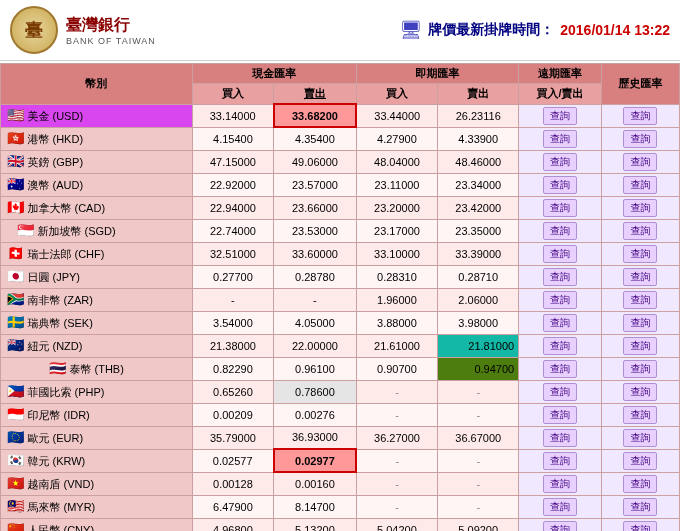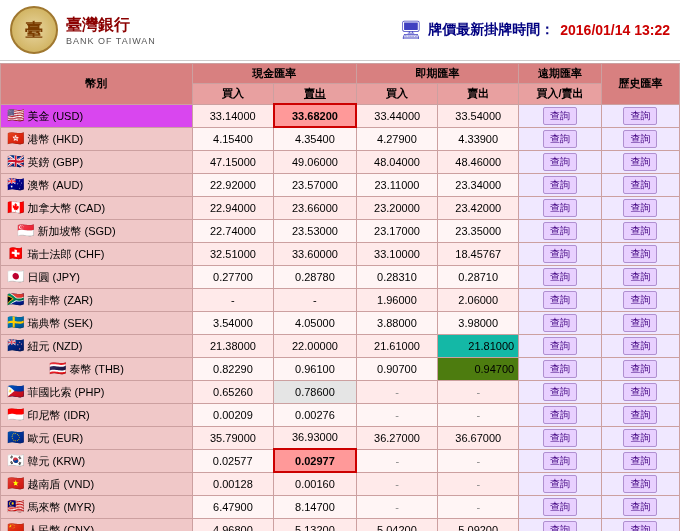--- a/index.html
+++ b/index.html
@@ -157,21 +157,21 @@
       <th class="sub-header">賣出</th>
       <th class="sub-header">買入/賣出</th>
     </tr>
   </thead>
   <tbody id="table-body">
   <tr class="currency-row">
         <td class="col-currency" style="background: #d946ef;"><span style="font-size:14px;margin-right:3px;">🇺🇸</span><span>美金 (USD)</span></td>
         <td class="rate-cell" style="background: rgb(255, 234, 234);">33.14000</td>
         <td class="highlighted" style="border: 2px solid rgb(204, 0, 0);">33.68200</td>
         <td class="rate-cell" style="background: rgb(255, 234, 234);">33.44000</td>
-        <td class="rate-cell" style="background: rgb(255, 234, 234);">33.54000</td>
+        <td class="rate-cell" style="background: rgb(255, 234, 234);">26.23116</td>
         <td style="background: rgb(240, 232, 255);"><button class="query-btn">查詢</button></td>
         <td style="background: rgb(240, 232, 255);"><button class="query-btn">查詢</button></td>
       </tr>
       <tr class="currency-row">
         <td class="col-currency" style="background: rgb(240, 200, 200);"><span style="font-size:14px;margin-right:3px;">🇭🇰</span><span>港幣 (HKD)</span></td>
         <td class="rate-cell" style="background: rgb(255, 245, 245);">4.15400</td>
         <td class="rate-cell" style="background: rgb(255, 245, 245);">4.35400</td>
         <td class="rate-cell" style="background: rgb(255, 245, 245);">4.27900</td>
         <td class="rate-cell" style="background: rgb(255, 245, 245);">4.33900</td>
         <td style="background: rgb(240, 232, 255);"><button class="query-btn">查詢</button></td>
@@ -211,21 +211,21 @@
         <td class="rate-cell" style="background: rgb(255, 245, 245);">23.17000</td>
         <td class="rate-cell" style="background: rgb(255, 245, 245);">23.35000</td>
         <td style="background: rgb(240, 232, 255);"><button class="query-btn">查詢</button></td>
         <td style="background: rgb(240, 232, 255);"><button class="query-btn">查詢</button></td>
       </tr>
       <tr class="currency-row">
         <td class="col-currency" style="background: rgb(240, 200, 200);"><span style="font-size:14px;margin-right:3px;">🇨🇭</span><span>瑞士法郎 (CHF)</span></td>
         <td class="rate-cell" style="background: rgb(255, 234, 234);">32.51000</td>
         <td class="rate-cell" style="background: rgb(255, 234, 234);">33.60000</td>
         <td class="rate-cell" style="background: rgb(255, 234, 234);">33.10000</td>
-        <td class="rate-cell" style="background: rgb(255, 234, 234);">18.45767</td>
+        <td class="rate-cell" style="background: rgb(255, 234, 234);">33.39000</td>
         <td style="background: rgb(240, 232, 255);"><button class="query-btn">查詢</button></td>
         <td style="background: rgb(240, 232, 255);"><button class="query-btn">查詢</button></td>
       </tr>
       <tr class="currency-row">
         <td class="col-currency" style="background: rgb(240, 200, 200);"><span style="font-size:14px;margin-right:3px;">🇯🇵</span><span>日圓 (JPY)</span></td>
         <td class="rate-cell" style="background: rgb(255, 245, 245);">0.27700</td>
         <td class="rate-cell" style="background: rgb(255, 245, 245);">0.28780</td>
         <td class="rate-cell" style="background: rgb(255, 245, 245);">0.28310</td>
         <td class="rate-cell" style="background: rgb(255, 245, 245);">0.28710</td>
         <td style="background: rgb(240, 232, 255);"><button class="query-btn">查詢</button></td>

